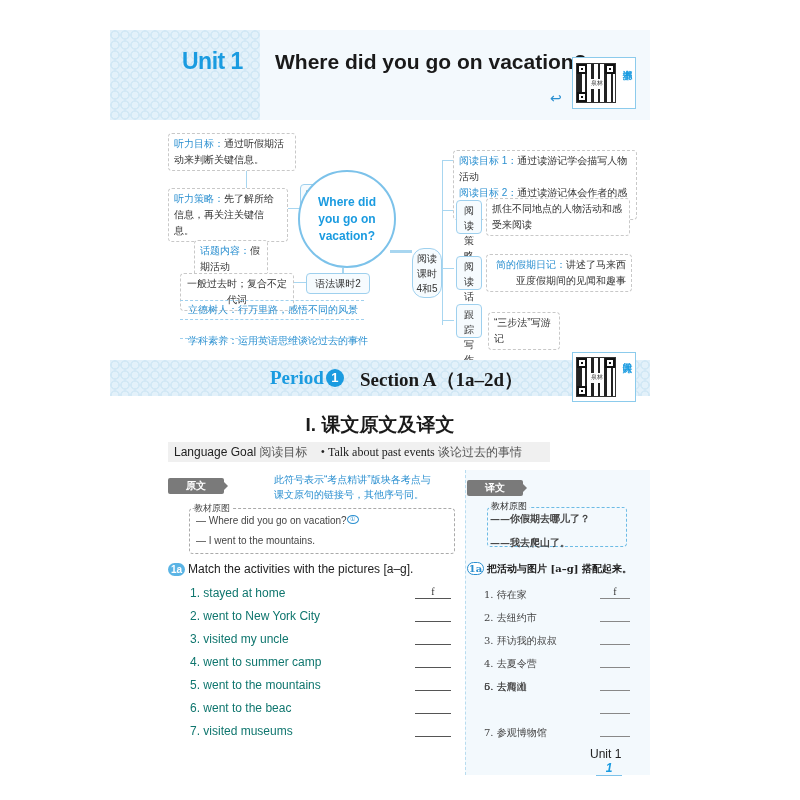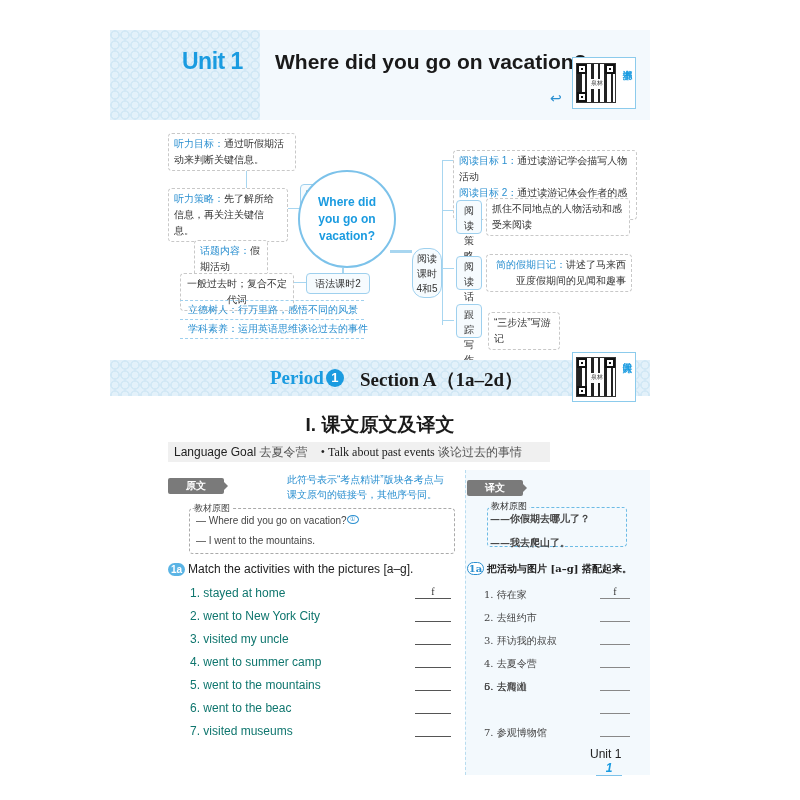--- a/index.html
+++ b/index.html
@@ -153,21 +153,21 @@
     </div>
 
     <div class="mm-node" style="left:346px; top:274px; width:26px; height:34px;">跟踪写作</div>
     <div class="mm-box" style="left:378px; top:282px; width:72px;">“三步法”写游记</div>
 
     <div class="mm-dash" style="left:70px; top:270px; width:184px;"></div>
     <div class="mm-foot" style="left:78px; top:273px;">
       <span>立德树人：</span><span>行万里路，感悟不同的风景</span>
     </div>
     <div class="mm-dash" style="left:70px; top:289px; width:184px;"></div>
-    <div class="mm-foot" style="left:78px; top:292px;font-family:Liberation Mono, monospace;">
+    <div class="mm-foot" style="left:78px; top:304px;font-family:Liberation Mono, monospace;">
       <span>学科素养：</span><span>运用英语思维谈论过去的事件</span>
     </div>
     <div class="mm-dash" style="left:70px; top:308px; width:184px;"></div>
   </div>
 
   <div class="period-band"></div>
   <div class="period-label">
     <span>Period</span><span class="period-num">1</span>
   </div>
   <div class="period-section">Section A（1a–2d）</div>
@@ -178,30 +178,30 @@
       <div class="qr-corner" style="left:0; bottom:0;"></div>
       <div class="qr-inner">泉林</div>
     </div>
     <div class="qr-side-label" style="left:47px; top:2px;">课时导入</div>
   </div>
 
   <div class="section-heading">I. 课文原文及译文</div>
 
   <div class="goal-bar">
     <span>Language Goal</span>
-    <span class="goal-cn">去夏令营</span>
+    <span class="goal-cn">阅读目标</span>
     &nbsp;&nbsp;
     <span class="goal-serif">• Talk about past events</span>
     <span class="goal-cn">谈论过去的事情</span>
   </div>
 
   <div class="right-col"></div>
 
   <div class="tag" style="left:58px; top:448px;">原文</div>
-  <div class="note-text" style="left:177px; top:442px;">
+  <div class="note-text" style="left:164px; top:442px;">
     <div>此符号表示“考点精讲”版块各考点与</div>
     <div>课文原句的链接号，其他序号同。</div>
   </div>
   <div class="orig-box"></div>
   <div class="orig-title">教材原图</div>
   <div class="orig-line" style="left:86px; top:485px;">
     <span>— Where did you go on vacation?</span><span class="mark-circle">①</span>
   </div>
   <div class="orig-line" style="left:86px; top:505px;">— I went to the mountains.</div>
 

